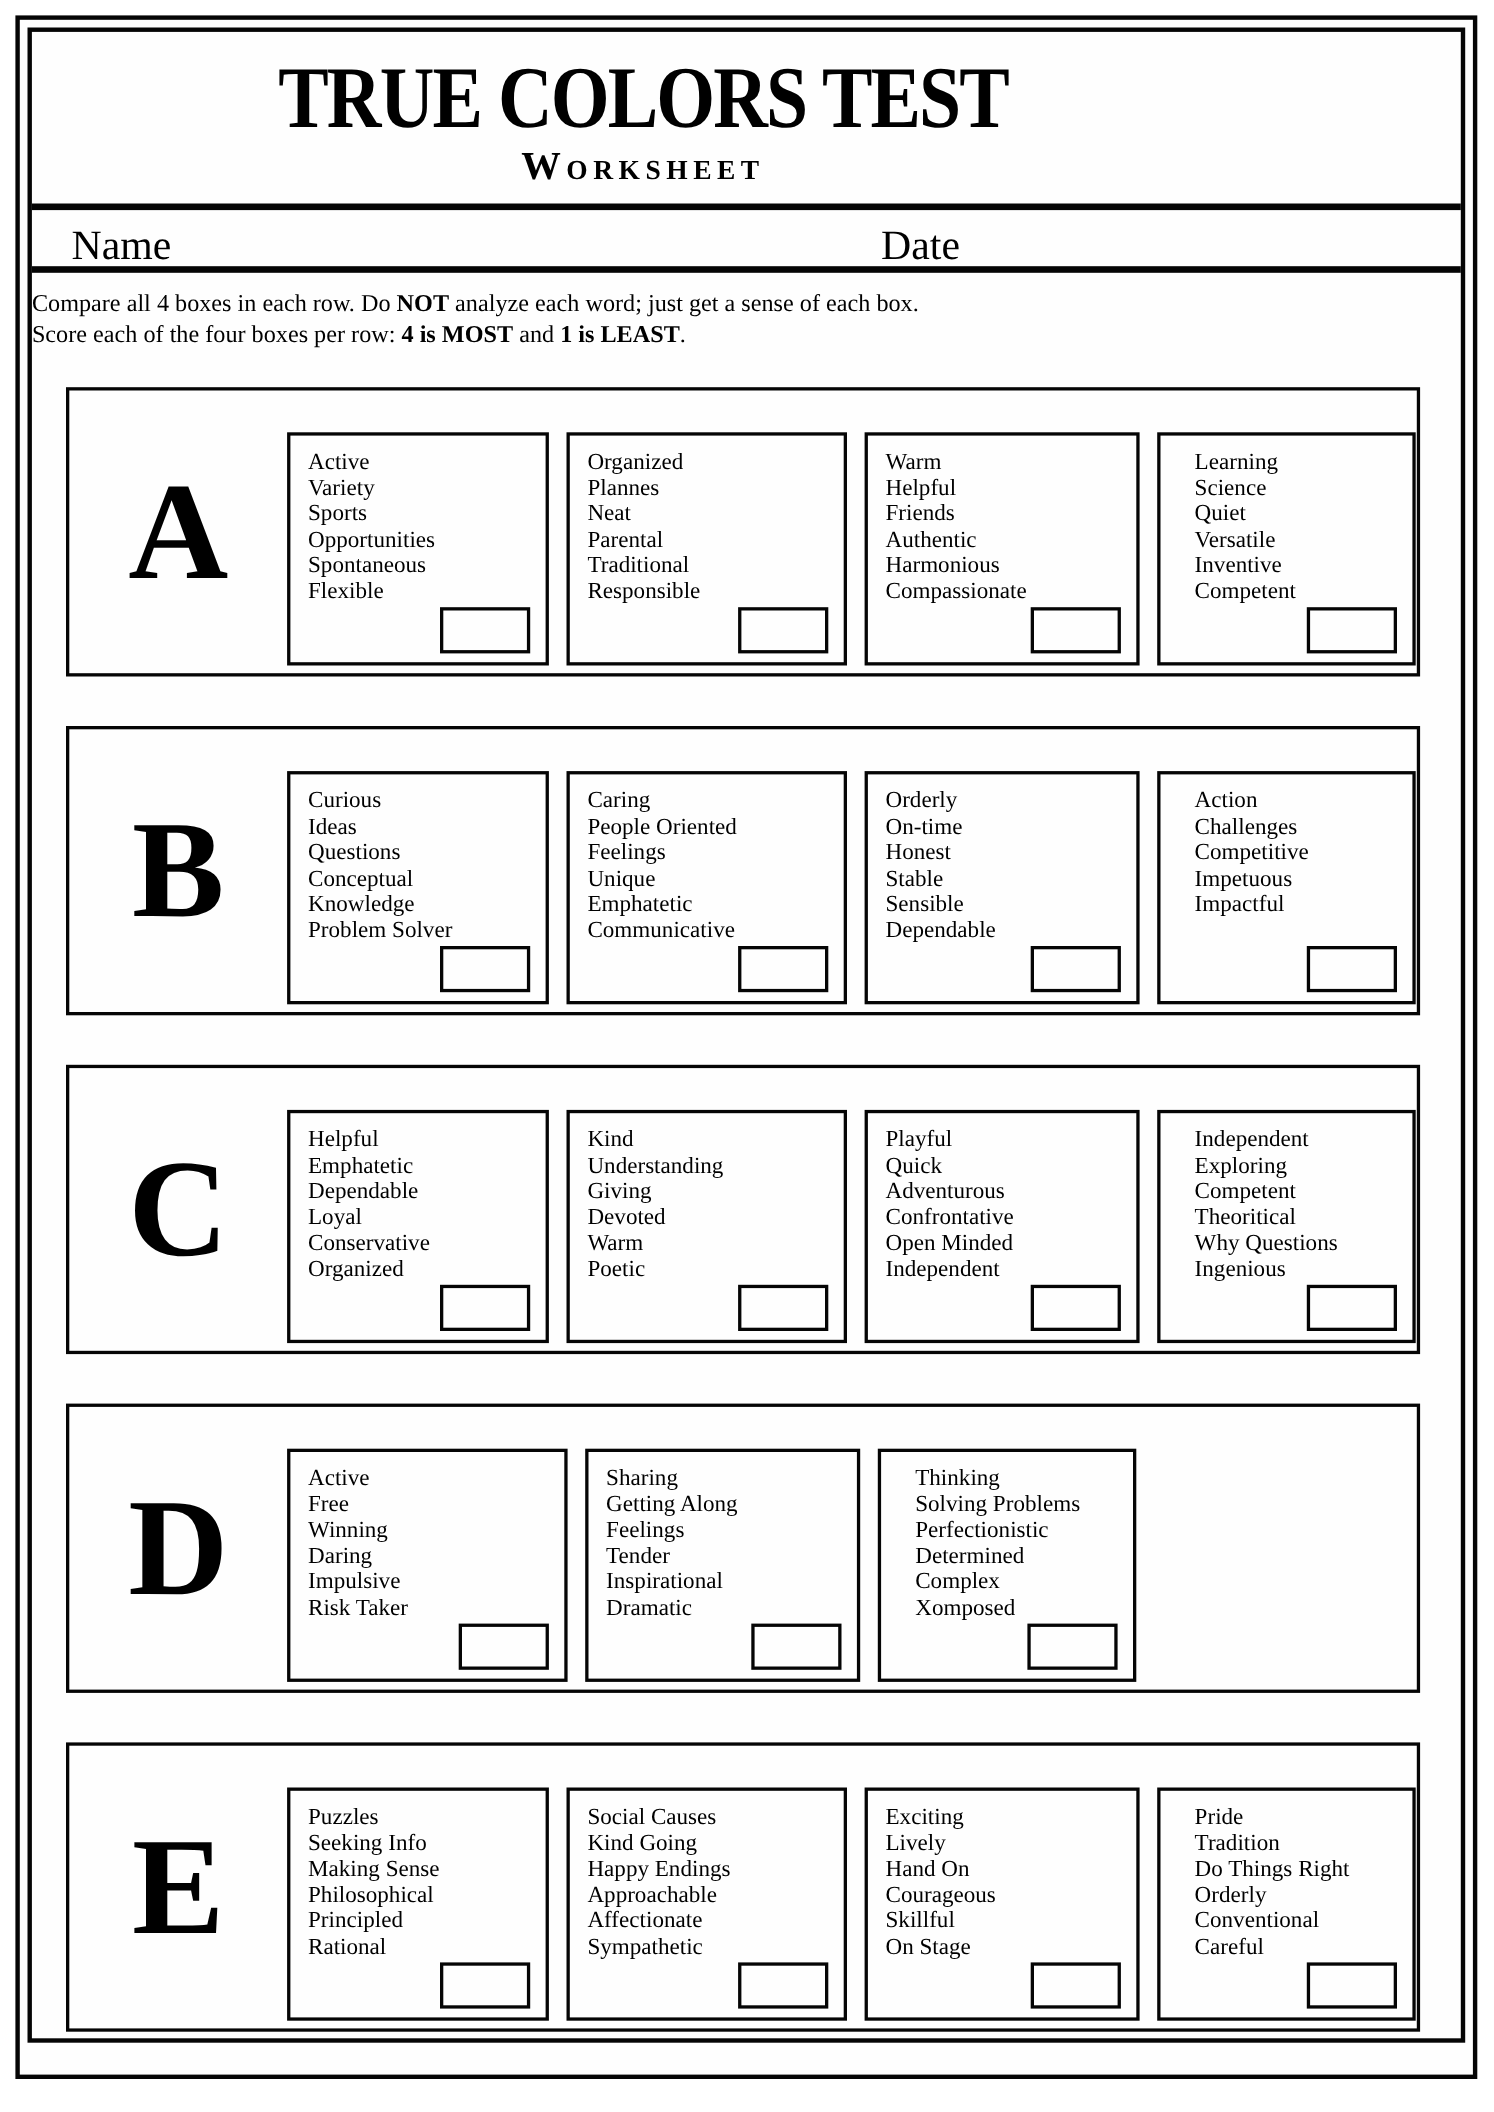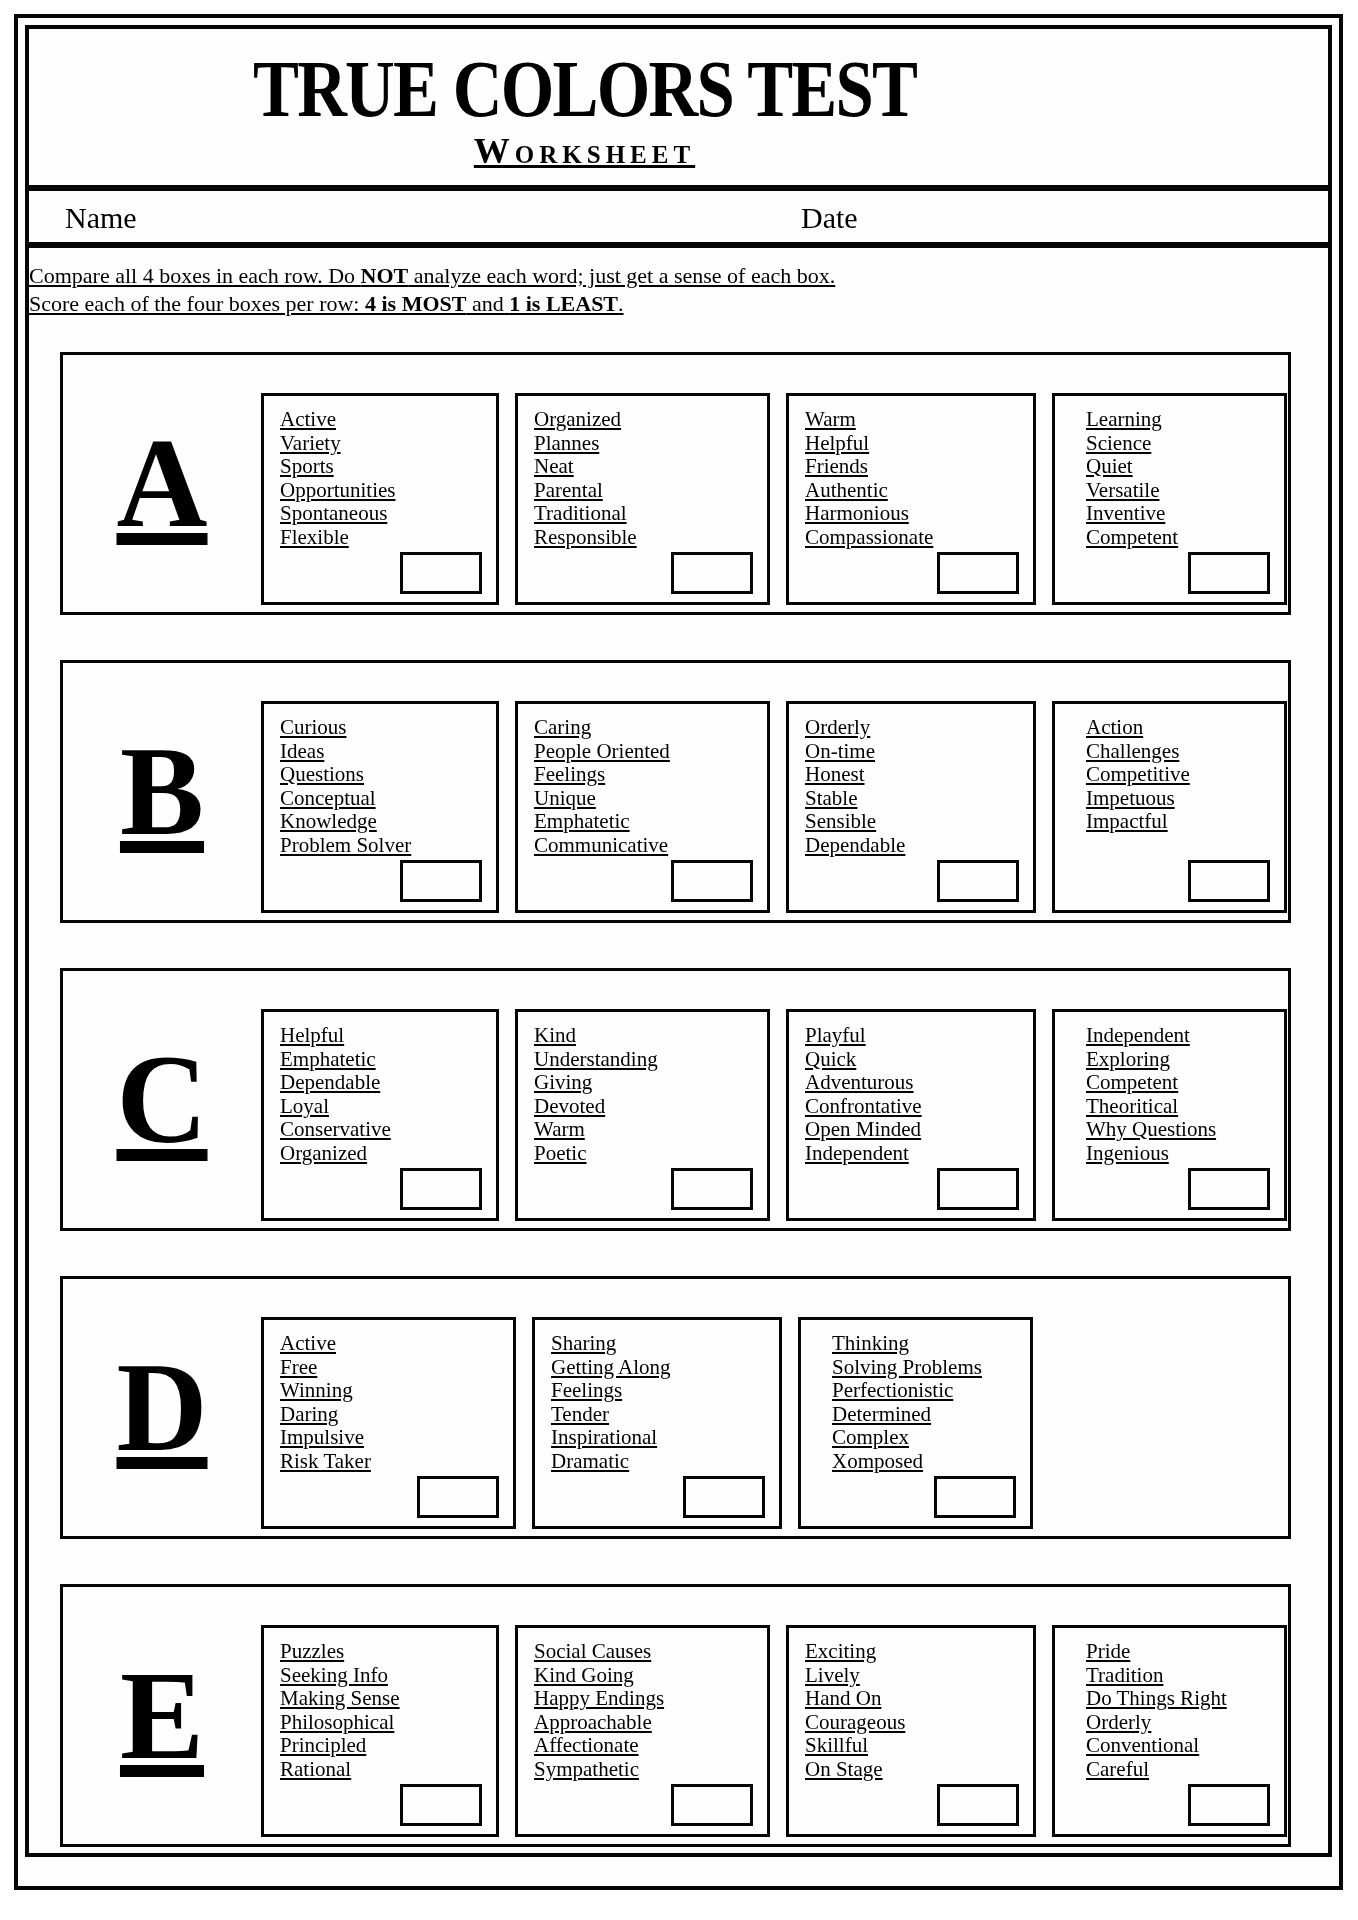--- a/index.html
+++ b/index.html
@@ -8,21 +8,20 @@
     background: #ffffff;
     font-family: "Liberation Serif", serif;
     color: #000;
     position: relative;
   }
   .page {
     position: absolute;
     top: 14px; left: 14px; right: 15px; bottom: 30px;
     border: 4px solid #050505;
     background: #fefefe;
-    text-decoration: underline;
   }
   .inner {
     margin: 7px;
     border: 4px solid #050505;
     height: 1832px;
   }
   
   .title-block {
     text-align: center;
     padding: 18px 188px 14px 0;
@@ -43,21 +42,21 @@
     font-weight: bold;
     font-variant: small-caps;
     letter-spacing: 5px;
     line-height: 40px;
   }
   
   .name-date-row {
     position: relative;
     height: 57px;
     border-bottom: 6px solid #050505;
-    font-size: 30px;
+    font-size: 38px;
   }
   .name-label { position: absolute; left: 36px; top: 10px; }
   .date-label { position: absolute; left: 772px; top: 10px; }
   
   .instructions {
     padding-top: 14px;
     font-size: 22px;
     line-height: 28px;
   }
   .instructions b { font-weight: bold; }

